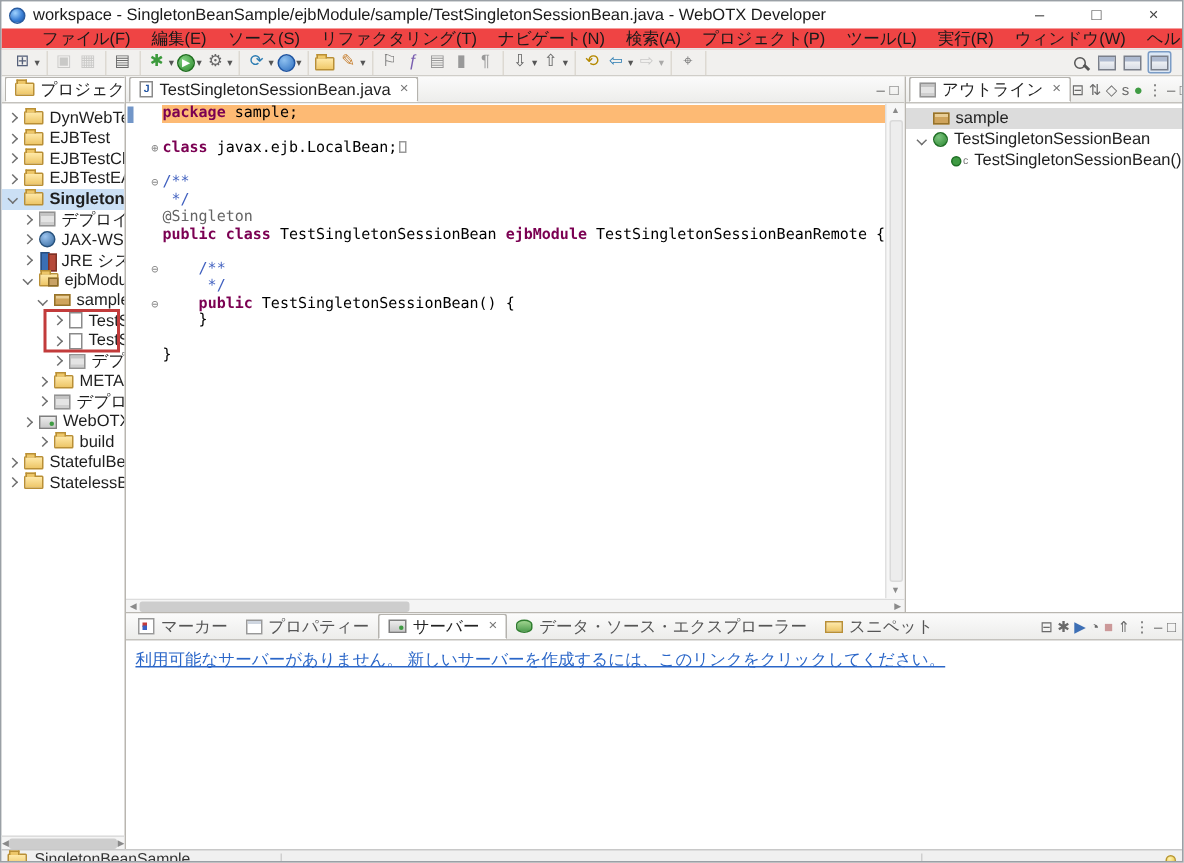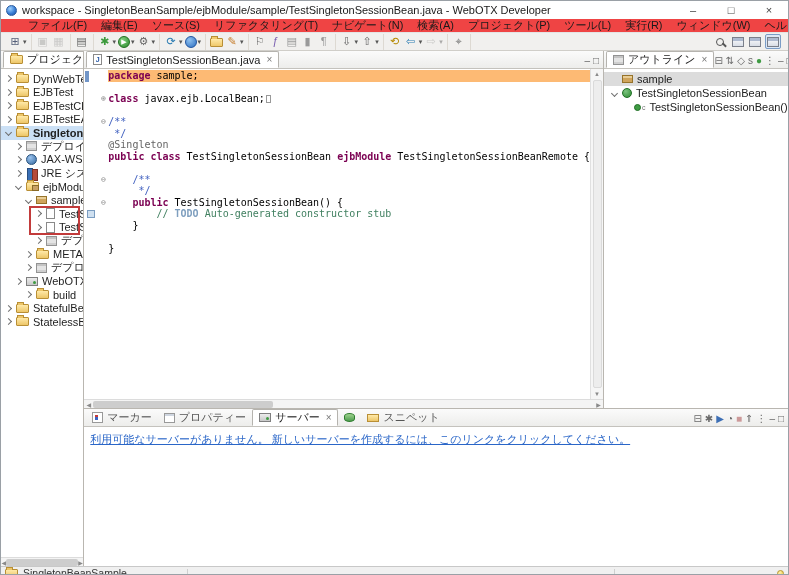--- a/index.html
+++ b/index.html
@@ -488,27 +488,20 @@
                 <span class="cmargin"></span>
                 <span class="cfold"></span>
                 <span class="ctext"><span class="sg-doc">     */</span></span>
               </div>
               <div class="cline">
                 <span class="cmargin"></span>
                 <span class="cfold">⊖</span>
                 <span class="ctext"><span class="sg-pl">    </span><span class="sg-kw">public</span><span class="sg-pl"> TestSingletonSessionBean() {</span></span>
               </div>
               <div class="cline">
-                <span class="cmargin">
-                  <span class="task-ic"></span>
-                </span>
-                <span class="cfold"></span>
-                <span class="ctext"><span class="sg-cm">        // </span><span class="sg-todo">TODO</span><span class="sg-cm"> Auto-generated constructor stub</span></span>
-              </div>
-              <div class="cline">
                 <span class="cmargin"></span>
                 <span class="cfold"></span>
                 <span class="ctext"><span class="sg-pl">    }</span></span>
               </div>
               <div class="cline">
                 <span class="cmargin"></span>
                 <span class="cfold"></span>
                 <span class="ctext"></span>
               </div>
               <div class="cline">
@@ -580,20 +573,21 @@
               <span class="ic ic-props"></span>
               <span>プロパティー</span>
             </div>
             <div class="vtab active">
               <span class="ic ic-server"></span>
               <span>サーバー</span>
               <span class="x">×</span>
             </div>
             <div class="vtab">
               <span class="ic ic-dse"></span>
+              <span>データ・ソース・エクスプローラー</span>
             </div>
             <div class="vtab">
               <span class="ic ic-snip"></span>
               <span>スニペット</span>
             </div>
           </span>
         <span class="tools" id="bottom-toolbar">
             <span class="hi">⊟</span>
             <span class="hi">✱</span>
             <span class="hi" style="color: rgb(61, 111, 181);">▶</span>

